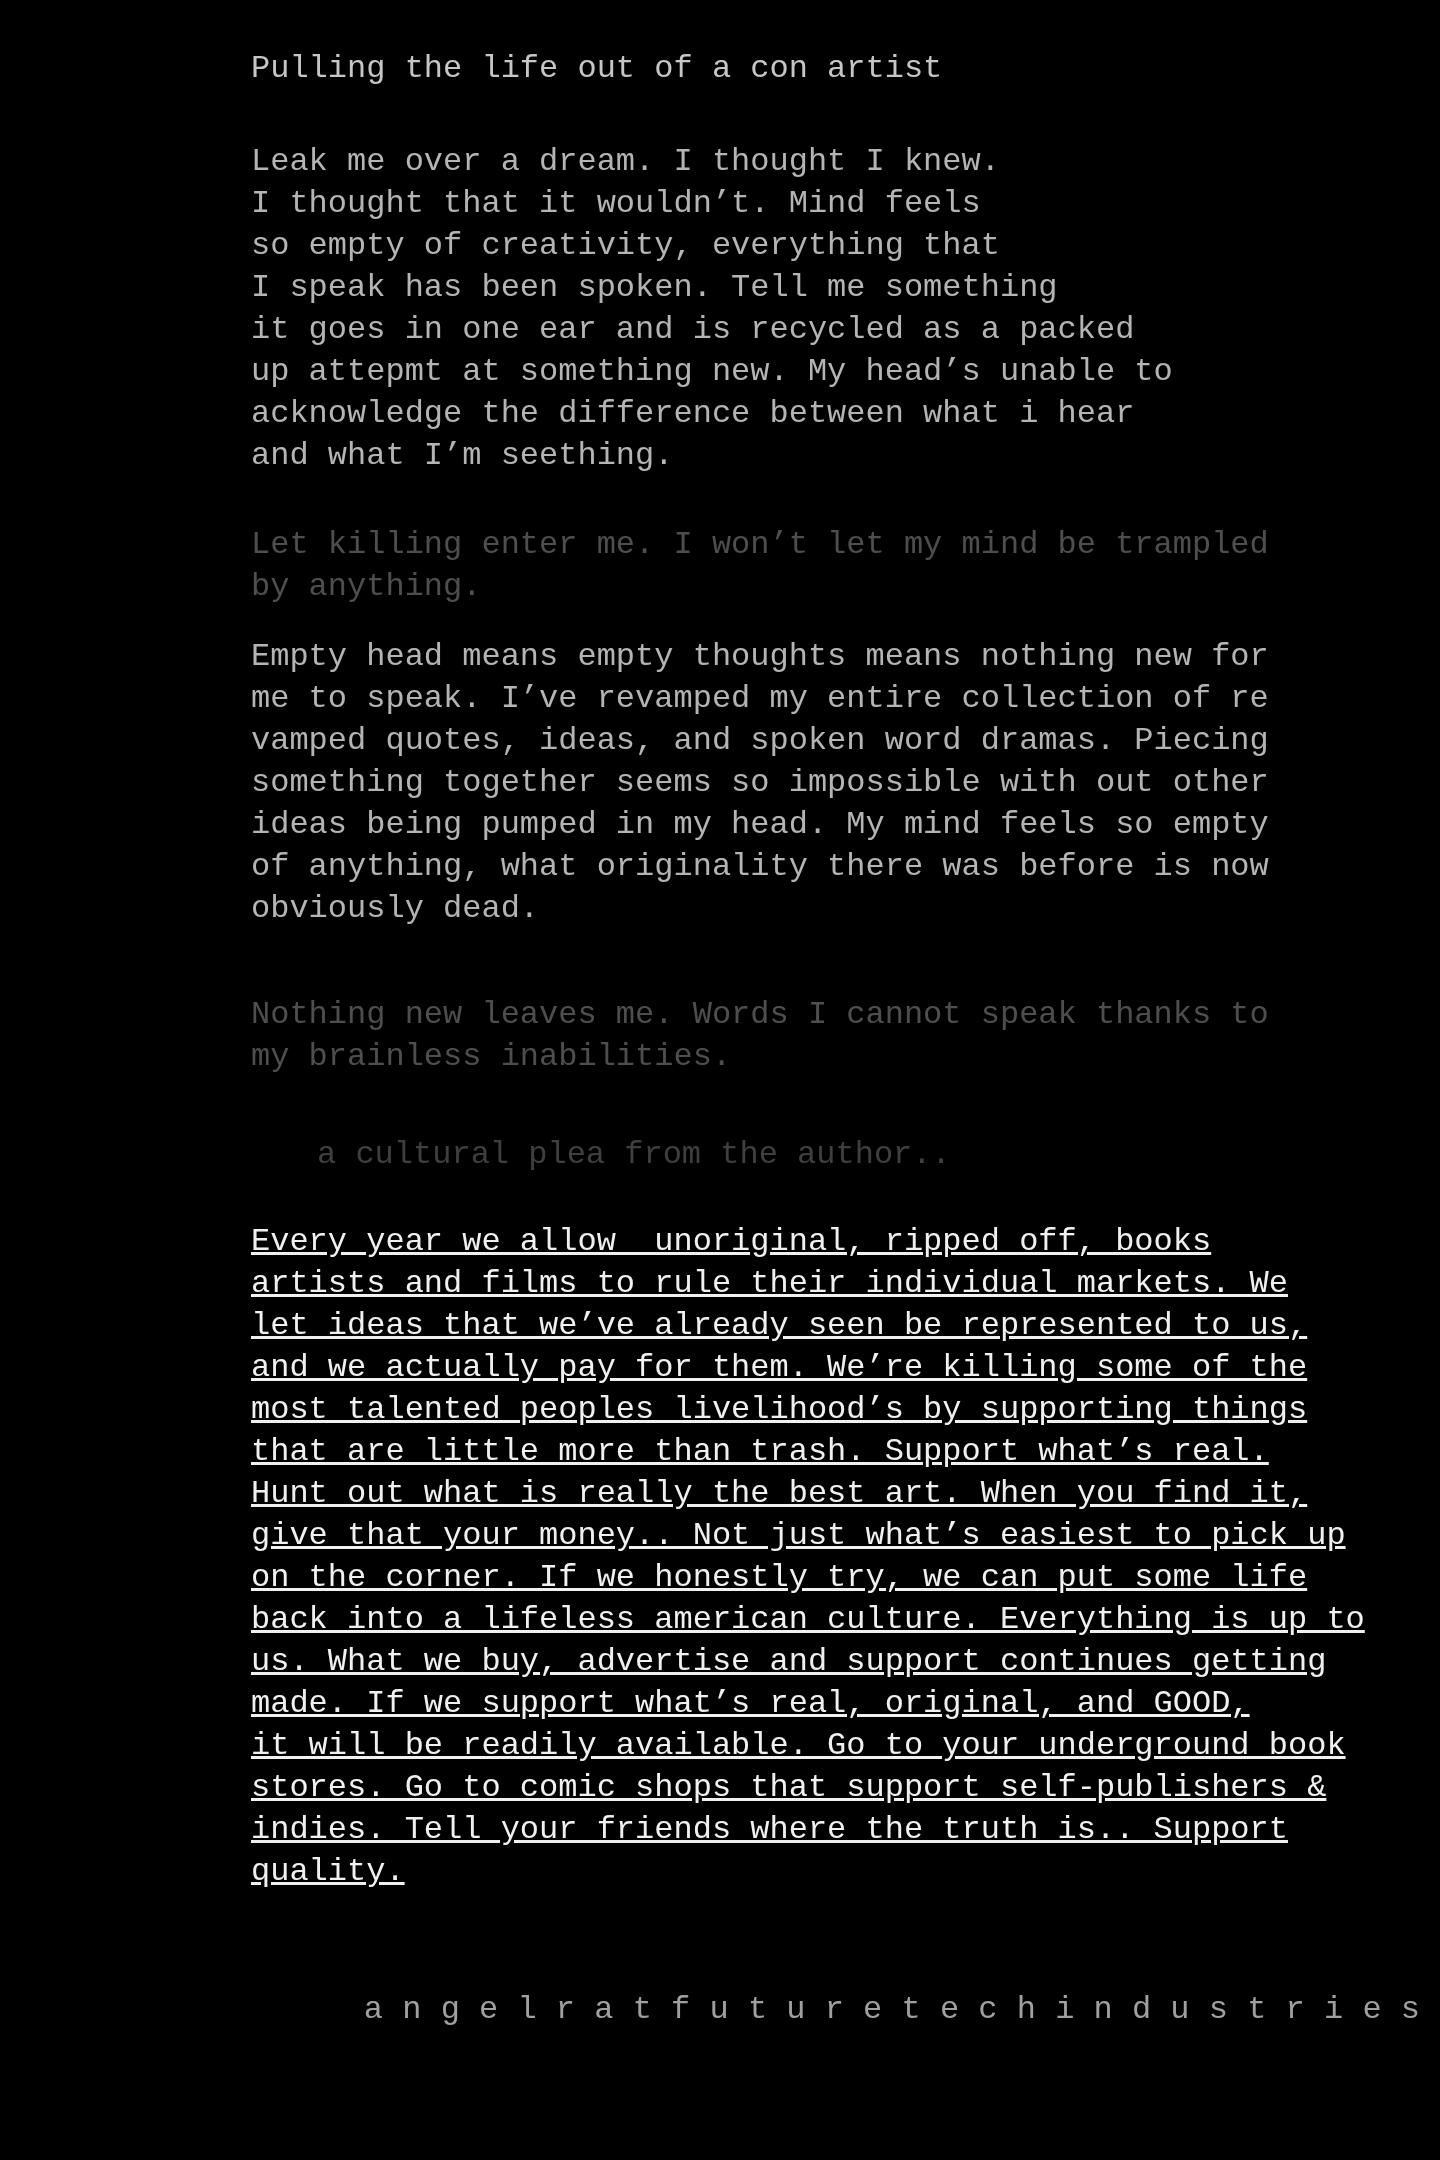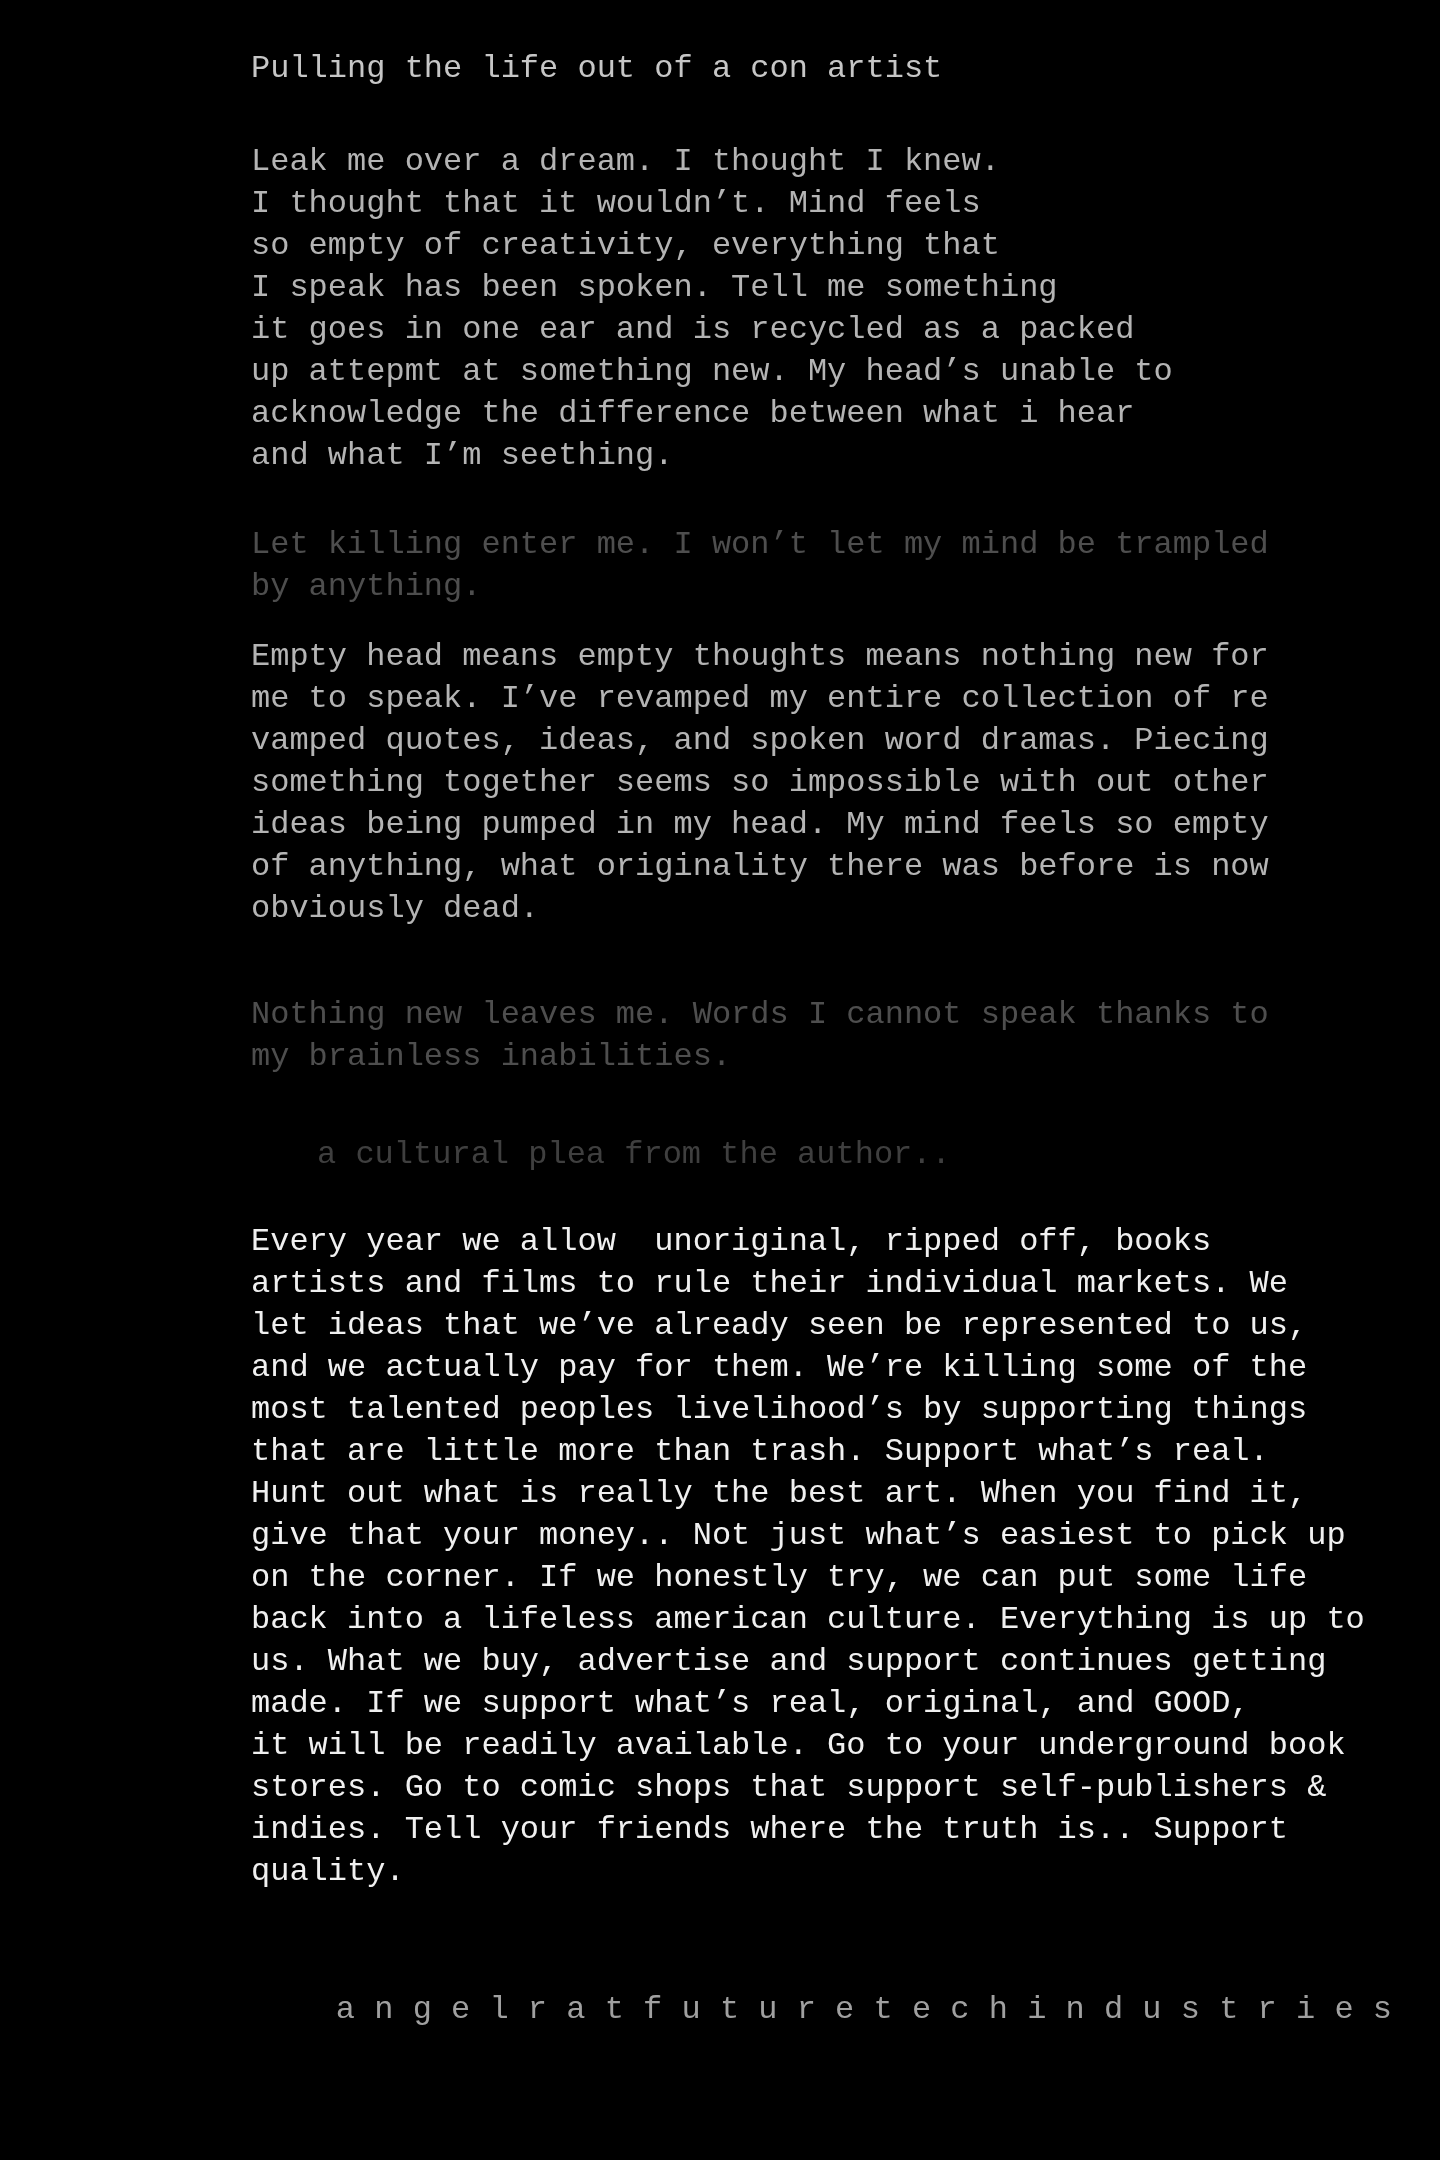--- a/index.html
+++ b/index.html
@@ -12,42 +12,42 @@
     height: 2160px;
     overflow: hidden;
     font-family: "Liberation Mono", "DejaVu Sans Mono", monospace;
   }
   .page {
     position: relative;
     width: 1440px;
     height: 2008px;
     background: #000000;
     box-sizing: border-box;
-    padding: 48px 48px 0 251px;
+    padding: 48px 20px 0 251px;
   }
   .block {
     white-space: pre;
     font-size: 32px;
     line-height: 42px;
     letter-spacing: 0;
     margin: 0;
   }
   .title      { color: #c6c6c6; }
   .stanza     { color: #b4b4b4; }
   .aside      { color: #4e4e4e; }
   .plea-head  { color: #3f3f3f; padding-left: 66px; }
   .manifesto  { color: #f0f0f0; }
   .brand      { color: #a0a0a0; }
 
   .m-stanza1   { margin-top: 51px; }
   .m-aside1    { margin-top: 47px; }
   .m-stanza2   { margin-top: 28px; }
   .m-aside2    { margin-top: 64px; }
   .m-plea      { margin-top: 56px; }
-  .m-manifesto { margin-top: 45px; }
+  .m-manifesto { margin-top: 45px; text-decoration: underline; }
   .m-brand     { margin-top: 96px; text-align: right; }
 </style>
 </head>
 <body>
 
 <div class="page">
 
   <div class="block title">Pulling the life out of a con artist</div>
 
   <div class="block stanza m-stanza1">Leak me over a dream. I thought I knew.

